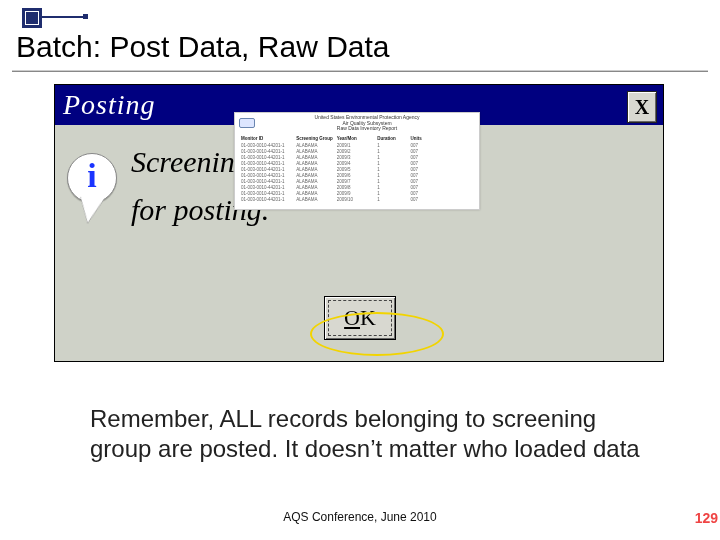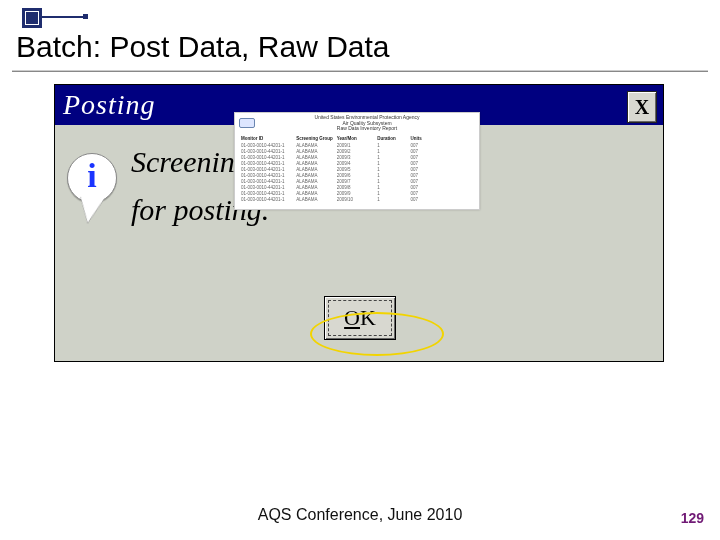--- a/index.html
+++ b/index.html
@@ -232,30 +232,30 @@
     color: #222;
     line-height: 1.25;
   }
 
   .footer-center {
     position: absolute;
     left: 0;
     bottom: 16px;
     width: 720px;
     text-align: center;
-    font-size: 16px;
+    font-size: 12px;
     color: #111;
   }
   .footer-right {
     position: absolute;
-    right: 16px;
+    right: 2px;
     bottom: 14px;
     font-size: 14px;
     font-weight: bold;
-    color: #701a75;
+    color: #ef4444;
   }
 </style>
 </head>
 <body>
 
 <div class="slide">
 
   <div class="corner-box"></div>
   <div class="corner-line"></div>
   <div class="corner-mini"></div>
@@ -386,16 +386,17 @@
   </div>
 
   <div class="ok-btn">
     <div class="ok-btn-inner">
       <span class="ok-underline">O</span>
         <span>K</span>
     </div>
   </div>
   <div class="yellow-ellipse"></div>
 
+  <div class="note">Remember, ALL records belonging to screening group are posted. It doesn’t matter who loaded data</div>
 
   <div class="footer-center">AQS Conference, June 2010</div>
   <div class="footer-right">129</div>
 </div>
 
 </body></html>

